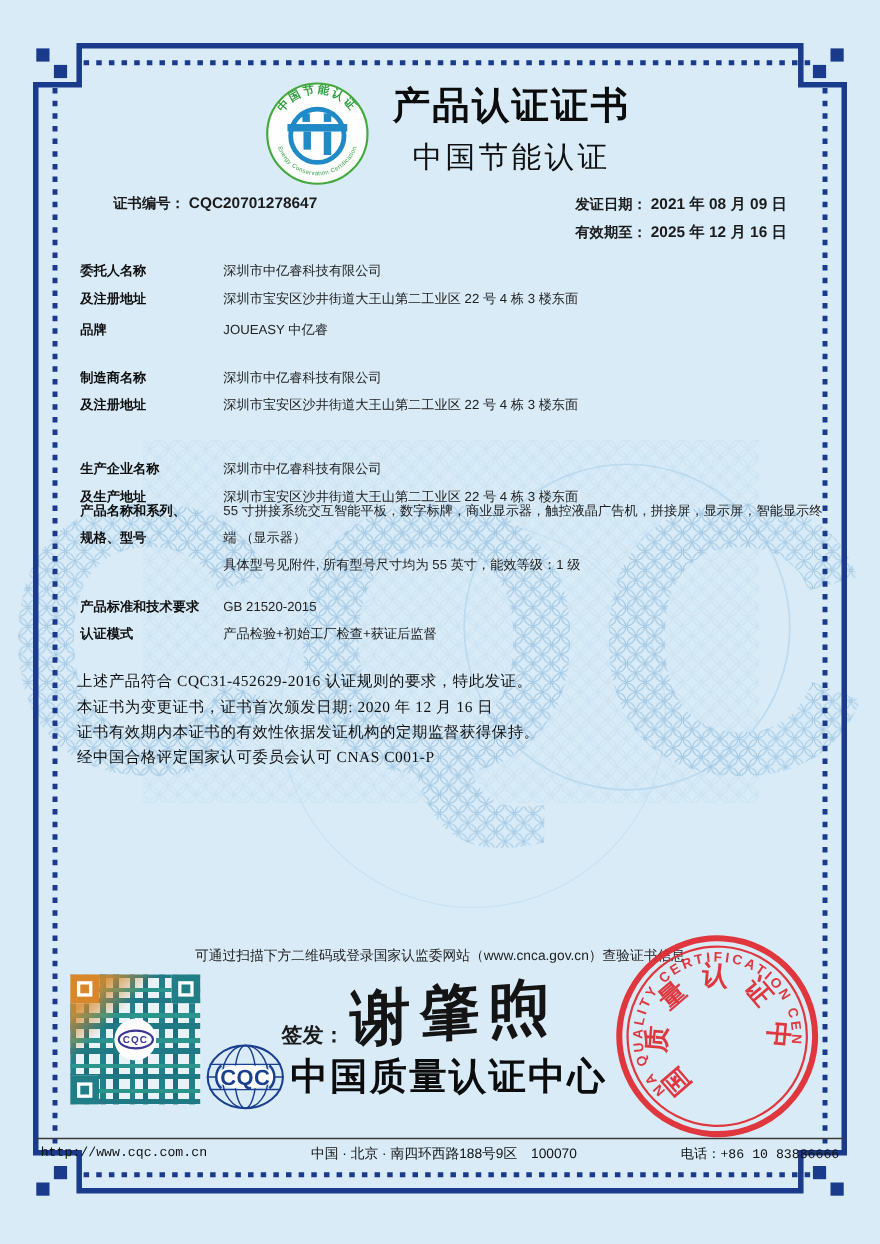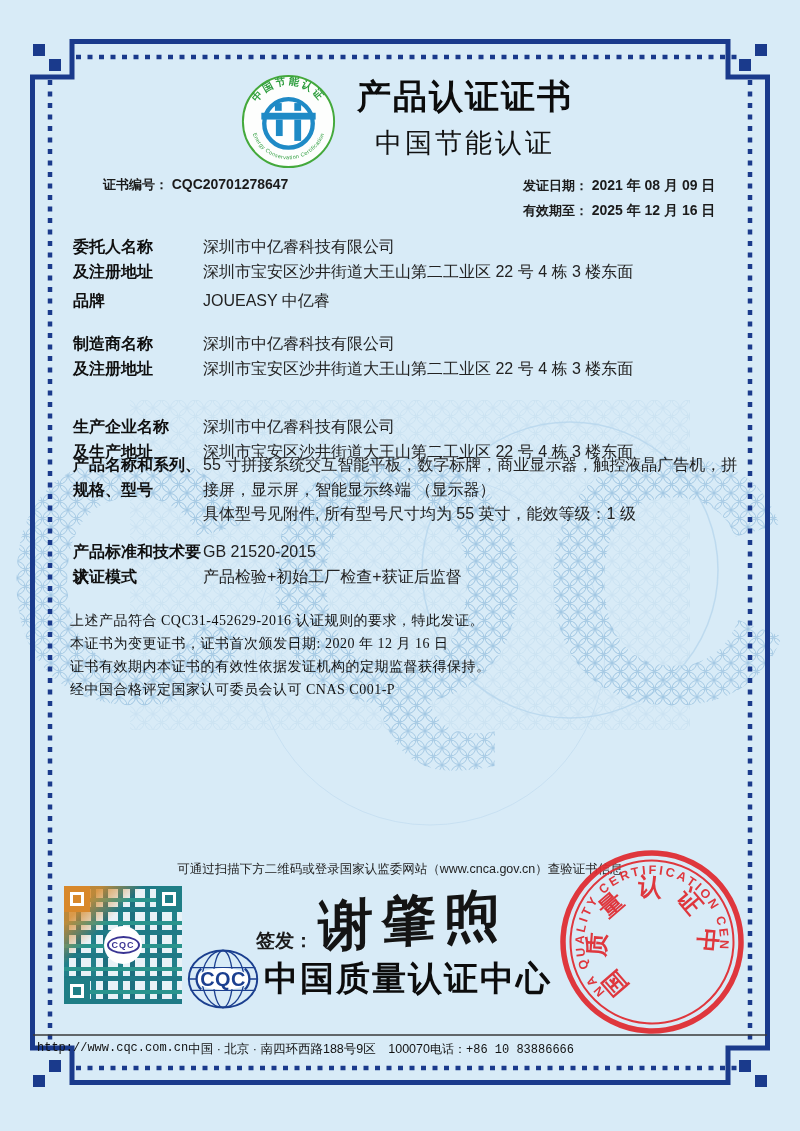--- a/index.html
+++ b/index.html
@@ -14,21 +14,21 @@
   .cert-subtitle{font-size:27px;font-weight:500;color:#111;letter-spacing:3px;margin-top:8px;}
 
   
   .meta-label{font-family:"Liberation Serif",serif;font-weight:700;margin-top:48px;}
   .cert-no{left:103px;top:176px;font-size:13px;}
   .cert-no .val{font-size:14px;font-weight:600;}
   .meta-right{left:523px;top:173px;font-size:13px;line-height:25px;}
   .meta-right .val{font-size:14px;font-weight:600;}
 
   
-  .frow{position:absolute;left:73px;right:52px;display:flex;font-size:16px;line-height:25px;}
+  .frow{position:absolute;left:73px;right:52px;display:flex;font-size:12px;line-height:25px;}
   .flabel{width:130px;flex-shrink:0;font-weight:700;color:#0f0f0f;}
   .fvalue{flex:1;color:#222;}
   .fvalue .tight{line-height:21px;margin-top:1px;}
 
   
   .notes{left:70px;top:609px;width:640px;font-family:Liberation Serif, serif;
          font-size:14px;line-height:23px;color:#111;letter-spacing:.5px;}
 
   
   .verify{left:0;right:0;top:861px;text-align:center;font-size:12.5px;color:#222;}
@@ -54,21 +54,21 @@
   .sign-label{left:256px;top:928px;font-family:"Liberation Serif",serif;font-weight:700;font-size:19px;}
   .sign-name{left:318px;top:884px;font-family:"Liberation Serif",serif;font-size:55px;font-weight:600;
              color:#141414;letter-spacing:8px;transform:rotate(-4deg) skewX(-4deg);}
   .issuer-globe{left:185px;top:946px;}
   .issuer-name{left:264px;top:956px;font-size:34px;font-weight:600;color:#0c0c0c;letter-spacing:2px;}
 
   
   .stamp{left:556px;top:846px;opacity:.93;}
 
   
-  .footer-row{left:37px;right:37px;top:1041px;display:flex;justify-content:flex-start;
+  .footer-row{left:37px;right:37px;top:1041px;display:flex;justify-content:space-between;
               font-size:12.5px;color:#111;}
   .footer-url,.footer-phone{font-family:"Liberation Mono",monospace;font-size:12px;}
 </style>
 </head>
 <body>
 
 <div class="page">
 
   <svg class="abs" style="left:0;top:0" width="800" height="1131" viewBox="0 0 800 1131">
     <defs>

